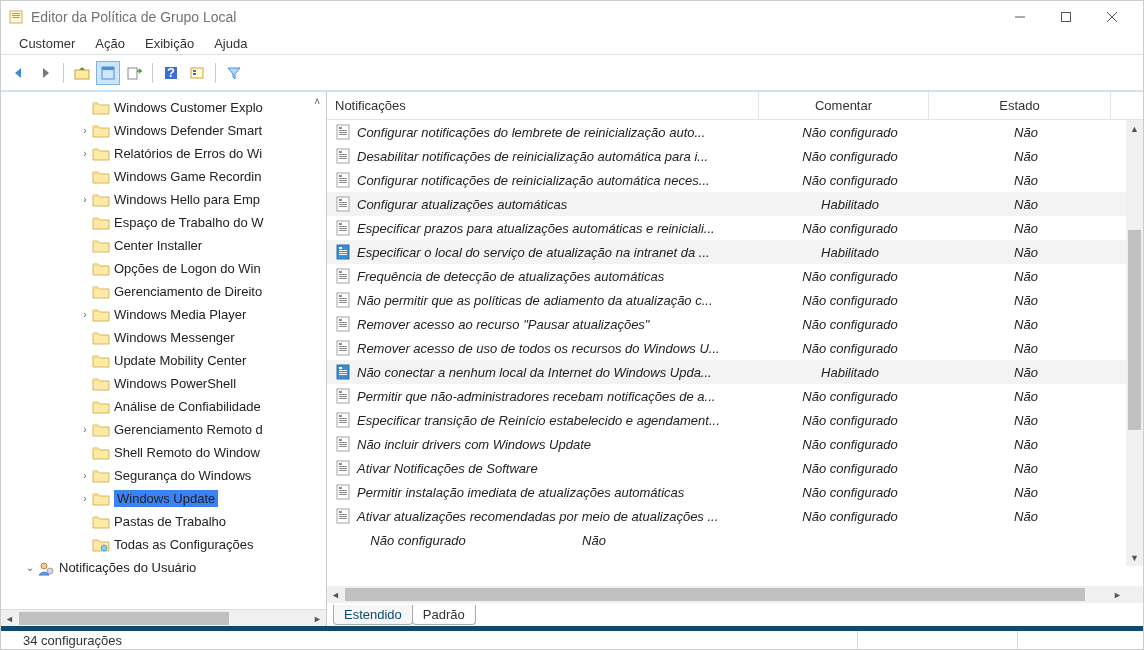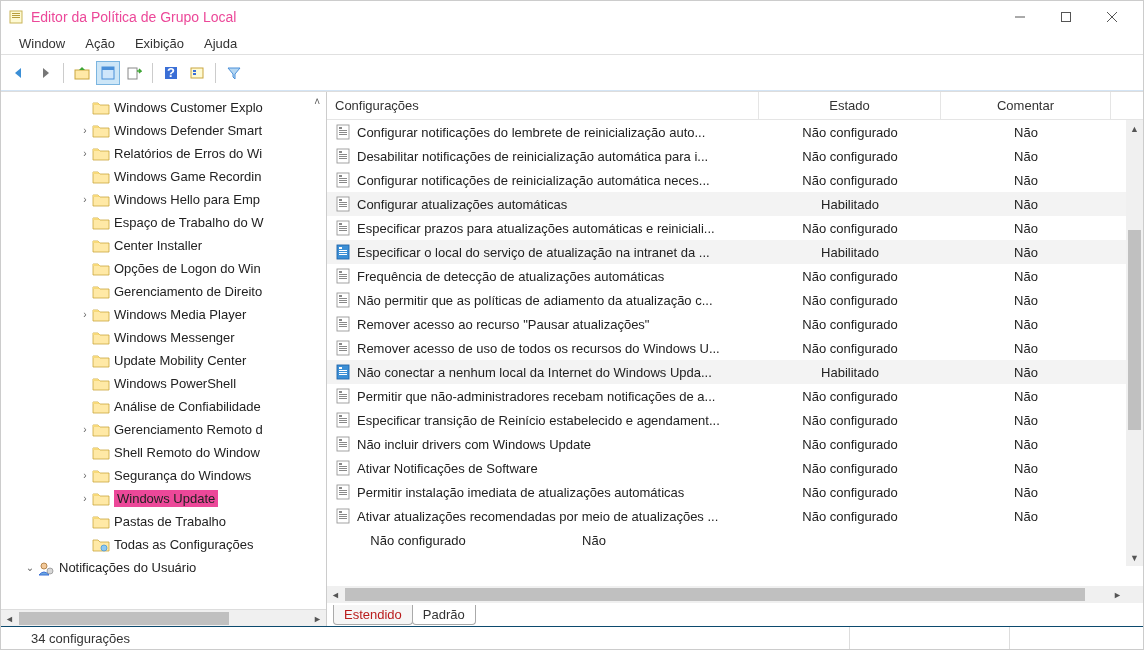--- a/index.html
+++ b/index.html
@@ -1,21 +1,21 @@
 <!DOCTYPE html>
 <html><head>
 <meta charset="utf-8">
 <style>
   * { box-sizing: border-box; margin: 0; padding: 0; font-family: "Segoe UI", Tahoma, sans-serif; font-size: 13px; }
   body { background: #fff; width: 1144px; height: 650px; overflow: hidden; border: 1px solid #ccc; display: flex; flex-direction: column; }
   
   
   .titlebar { height: 32px; display: flex; align-items: center; padding: 0 8px; background: #fff; }
   .titlebar .title-icon { width: 16px; height: 16px; margin-right: 6px; }
-  .titlebar .title { color: #ec4899; flex: 1; font-size: 14px; }
+  .titlebar .title { color: #737373; flex: 1; font-size: 14px; }
   .win-controls { display: flex; gap: 0; }
   .win-btn { width: 46px; height: 30px; display: flex; align-items: center; justify-content: center; color: #666; }
   .win-btn svg { width: 10px; height: 10px; stroke: #555; stroke-width: 1; fill: none; }
   
   
   .menubar { height: 22px; display: flex; align-items: center; padding: 0 8px; gap: 0; border-bottom: 1px solid #e0e0e0; }
   .menu-item { padding: 0 10px; height: 100%; display: flex; align-items: center; color: #333; }
   
   
   .toolbar { height: 36px; display: flex; align-items: center; padding: 0 6px; gap: 2px; border-bottom: 1px solid #d4e4f4; background: #fff; }
@@ -29,34 +29,34 @@
   
   .tree-panel { width: 326px; flex-shrink: 0; border-right: 1px solid #ccc; display: flex; flex-direction: column; overflow: hidden; position: relative; }
   .tree-body { flex: 1; overflow: hidden; padding-top: 4px; }
   .tree-row { height: 23px; display: flex; align-items: center; white-space: nowrap; padding-left: 77px; }
   .tree-row.lvl1 { padding-left: 22px; }
   .tree-row.lvl2b { }
   .tree-row .expander { width: 14px; text-align: center; color: #666; font-size: 10px; }
   .tree-row .no-expander { width: 14px; }
   .tree-row .folder-icon { width: 18px; height: 16px; margin-right: 4px; flex-shrink: 0; }
   .tree-row .label { color: #222; }
-  .tree-row.selected .label-wrap { background: #ec4899; padding: 1px 3px; }
+  .tree-row.selected .label-wrap { background: #3b82f6; padding: 1px 3px; }
   .tree-row.selected .label { }
   .tree-hscroll { height: 17px; background: #f0f0f0; border-top: 1px solid #ddd; position: relative; }
   .tree-hscroll .thumb { position: absolute; left: 18px; top: 2px; height: 13px; width: 210px; background: #c0c0c0; }
   .tree-hscroll .arrow { position: absolute; top: 0; width: 17px; height: 17px; display:flex;align-items:center;justify-content:center;color:#555;font-size:9px;}
   .tree-hscroll .arrow.l{left:0;}
   .tree-hscroll .arrow.r{right:0;}
   .tree-caret { position: absolute; top: 4px; right: 6px; font-size: 10px; color: #555; }
   
   
   .list-panel { flex: 1; display: flex; flex-direction: column; overflow: hidden; }
   .list-header { height: 28px; display: flex; border-bottom: 1px solid #e5e5e5; }
   .list-header .col { padding: 0 8px; display: flex; align-items: center; color: #333; border-right: 1px solid #e5e5e5; }
-  .list-body { flex: 1; overflow: hidden; position: relative; }
+  .list-body { flex: 1; overflow: hidden; position: relative; font-style: italic; }
   .list-row { height: 24px; display: flex; align-items: center; }
   .list-row.highlighted { background: #f3f3f3; }
   .list-row .cell { padding: 0 8px; overflow: hidden; text-overflow: ellipsis; white-space: nowrap; color: #222; }
   .col-config { width: 432px; flex-shrink: 0; display: flex; align-items: center; }
   .col-state { width: 182px; flex-shrink: 0; text-align: center; }
   .col-comment { width: 170px; flex-shrink: 0; text-align: center; }
   .list-header .col-state, .list-header .col-comment { justify-content: center; }
   .setting-icon { width: 16px; height: 16px; margin-right: 6px; flex-shrink: 0; }
   .list-vscroll { position: absolute; right: 0; top: 0; bottom: 20px; width: 17px; background: #f0f0f0; }
   .list-vscroll .thumb { position: absolute; left: 2px; width: 13px; background: #c0c0c0; }
@@ -64,24 +64,24 @@
   .list-hscroll .thumb { position: absolute; left: 18px; top: 2px; height: 13px; background: #c0c0c0; }
   .list-hscroll .arrow { position: absolute; top: 0; width: 17px; height: 17px; display:flex;align-items:center;justify-content:center;color:#555;font-size:9px;}
   .list-hscroll .arrow.l{left:0;}
   .list-hscroll .arrow.r{right:17px;}
   .list-hscroll .corner { position:absolute; right:0; top:0; width:17px; height:17px; background:#f0f0f0;}
   
   
   .view-tabs { height: 23px; display: flex; align-items: flex-end; padding-left: 6px; border-top: 1px solid #fff; background: #fff; position: relative; }
   .view-tabs::before { content:""; position:absolute; left:0; right:0; top:0; height:1px; background:#fff;}
   .view-tab { padding: 2px 10px 2px 10px; border: 1px solid #aaa; border-top: none; border-radius: 0 0 4px 4px; background: #fff; margin-right: -1px; font-size: 12px; color: #333; position:relative; top:-1px;}
-  .view-tab.inactive { background: #f6f6f6; color:#b91c1c; }
-  
-  
-  .statusbar { height: 23px; border-top: 1px solid #0c4a6e; display: flex; align-items: center; padding: 0 24px; background: #fff; }
+  .view-tab.inactive { background: #f6f6f6; color:#0c4a6e; }
+  
+  
+  .statusbar { height: 23px; border-top: 5px solid #0c4a6e; display: flex; align-items: center; padding: 0 16px; background: #fff; }
   .status-cell { padding: 0 6px; color: #333; }
   .status-seg { width:160px; border-left:1px solid #ddd; height:100%;}
   
   .label-wrap{display:inline-flex;align-items:center;}
 </style>
 </head>
 <body>
 
 <div class="titlebar">
   <span class="title-icon">
@@ -108,21 +108,21 @@
         <svg viewBox="0 0 10 10">
           <line x1="0" y1="0" x2="10" y2="10"></line>
           <line x1="10" y1="0" x2="0" y2="10"></line>
         </svg>
       </div>
   </div>
 </div>
 
 <div class="menubar">
   <div class="menu-item">
-      <span>Window</span>
+      <span>Customer</span>
     </div>
   <div class="menu-item">
       <span>Ação</span>
     </div>
   <div class="menu-item">
       <span>Exibição</span>
     </div>
   <div class="menu-item">
       <span>Ajuda</span>
     </div>
@@ -400,27 +400,27 @@
     <div class="tree-hscroll">
       <div class="arrow l">◄</div>
       <div class="thumb"></div>
       <div class="arrow r">►</div>
     </div>
   </div>
 
   <div class="list-panel">
     <div class="list-header">
       <div class="col col-config">
-          <span>Configurações</span>
+          <span>Notificações</span>
+        </div>
+      <div class="col col-comment">
+          <span>Comentar</span>
         </div>
       <div class="col col-state">
           <span>Estado</span>
-        </div>
-      <div class="col col-comment">
-          <span>Comentar</span>
         </div>
       <div style="width:17px;border-right:none;"></div>
     </div>
     <div class="list-body">
       <div id="list-rows">
           <div class="list-row">
             <div class="cell col-config">
               <span class="setting-icon"><svg viewBox="0 0 16 16">
                   <rect x="2" y="1" width="12" height="14" fill="#fff" stroke="#999" stroke-width="0.9"></rect>
                   <rect x="4" y="3" width="3" height="2" fill="#888"></rect>

